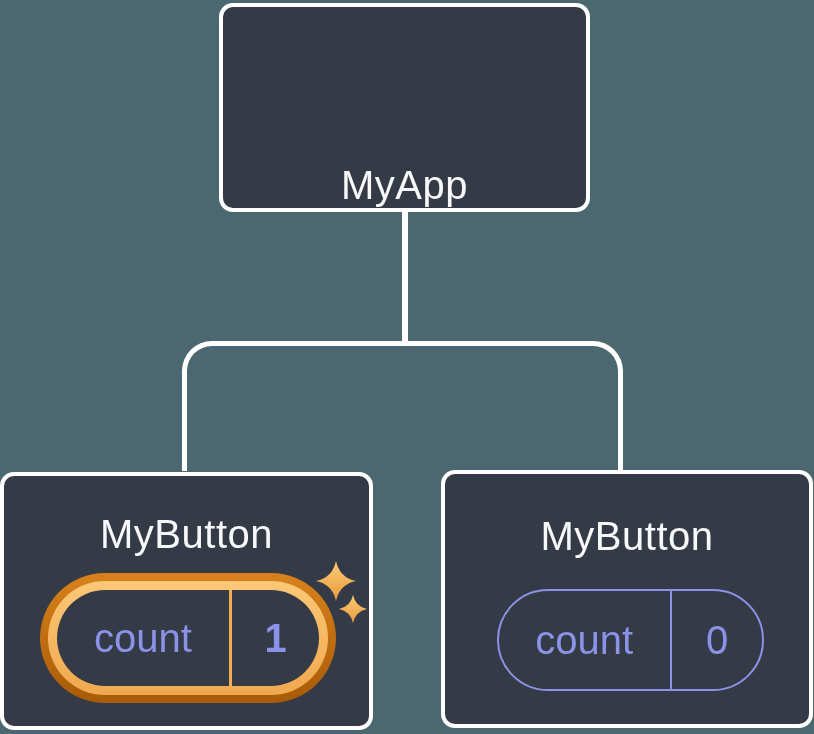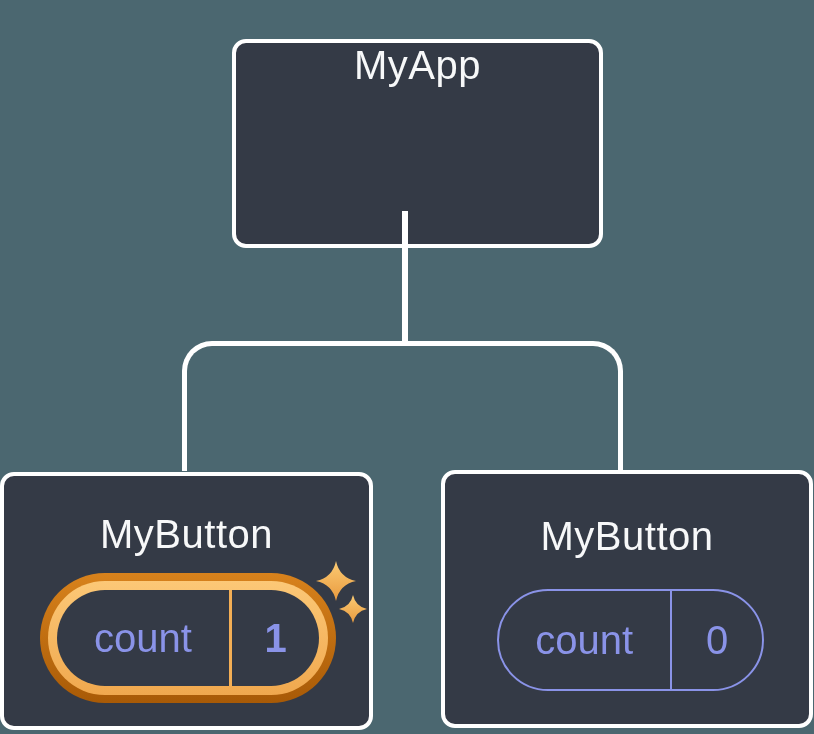--- a/index.html
+++ b/index.html
@@ -18,22 +18,22 @@
     box-sizing:border-box;
   }
   .node-label{
     position:absolute;left:0;right:0;
     text-align:center;
     color:#f7f8f9;
     font-size:40px;
     font-weight:500;
     letter-spacing:0.5px;
   }
-  .root-node{left:232px;top:3px;width:371px;height:209px;
-    display:flex;align-items:flex-start;justify-content:center;margin-top:36px;}
+  .root-node{left:219px;top:3px;width:371px;height:209px;
+    display:flex;align-items:flex-end;justify-content:center;}
   .root-node .node-label{position:static;}
 
   
   .stem{
     position:absolute;left:402px;top:211px;width:6px;height:134px;
     background:#ffffff;
   }
   .branch{
     position:absolute;left:182px;top:341px;width:441px;height:130px;
     border:5px solid #ffffff;border-bottom:none;

